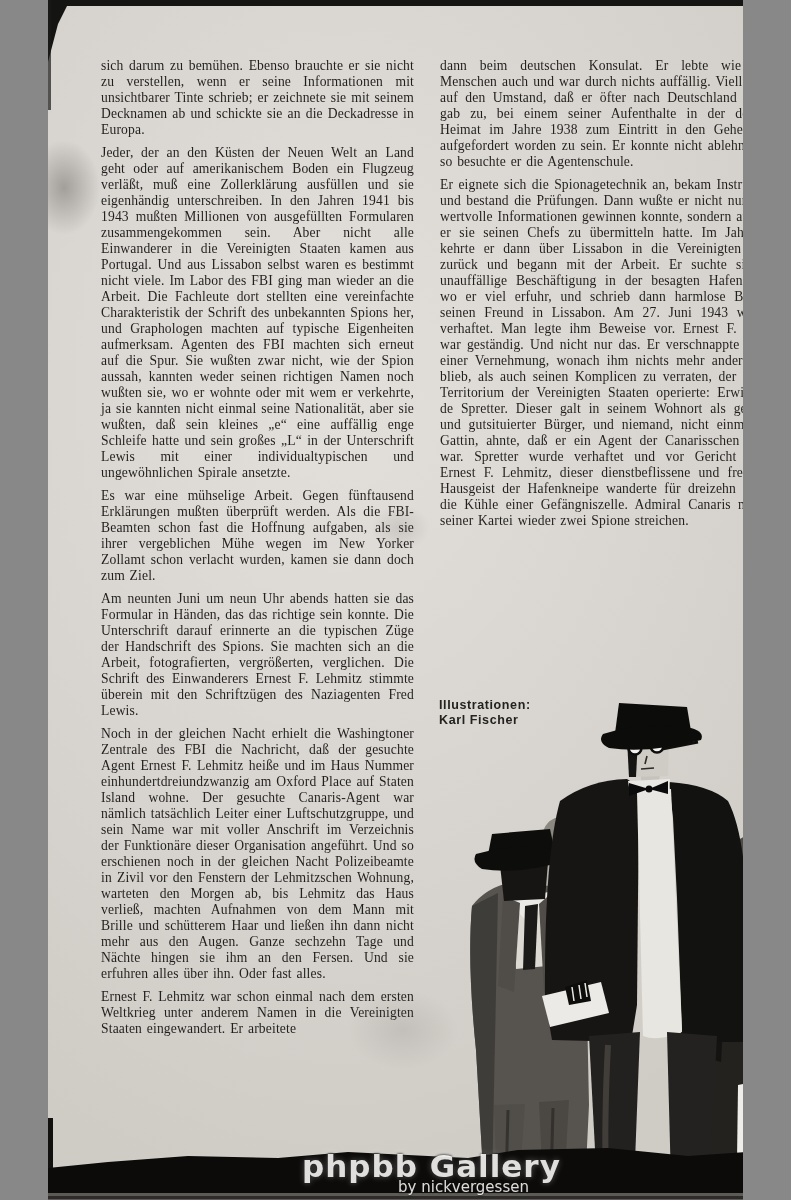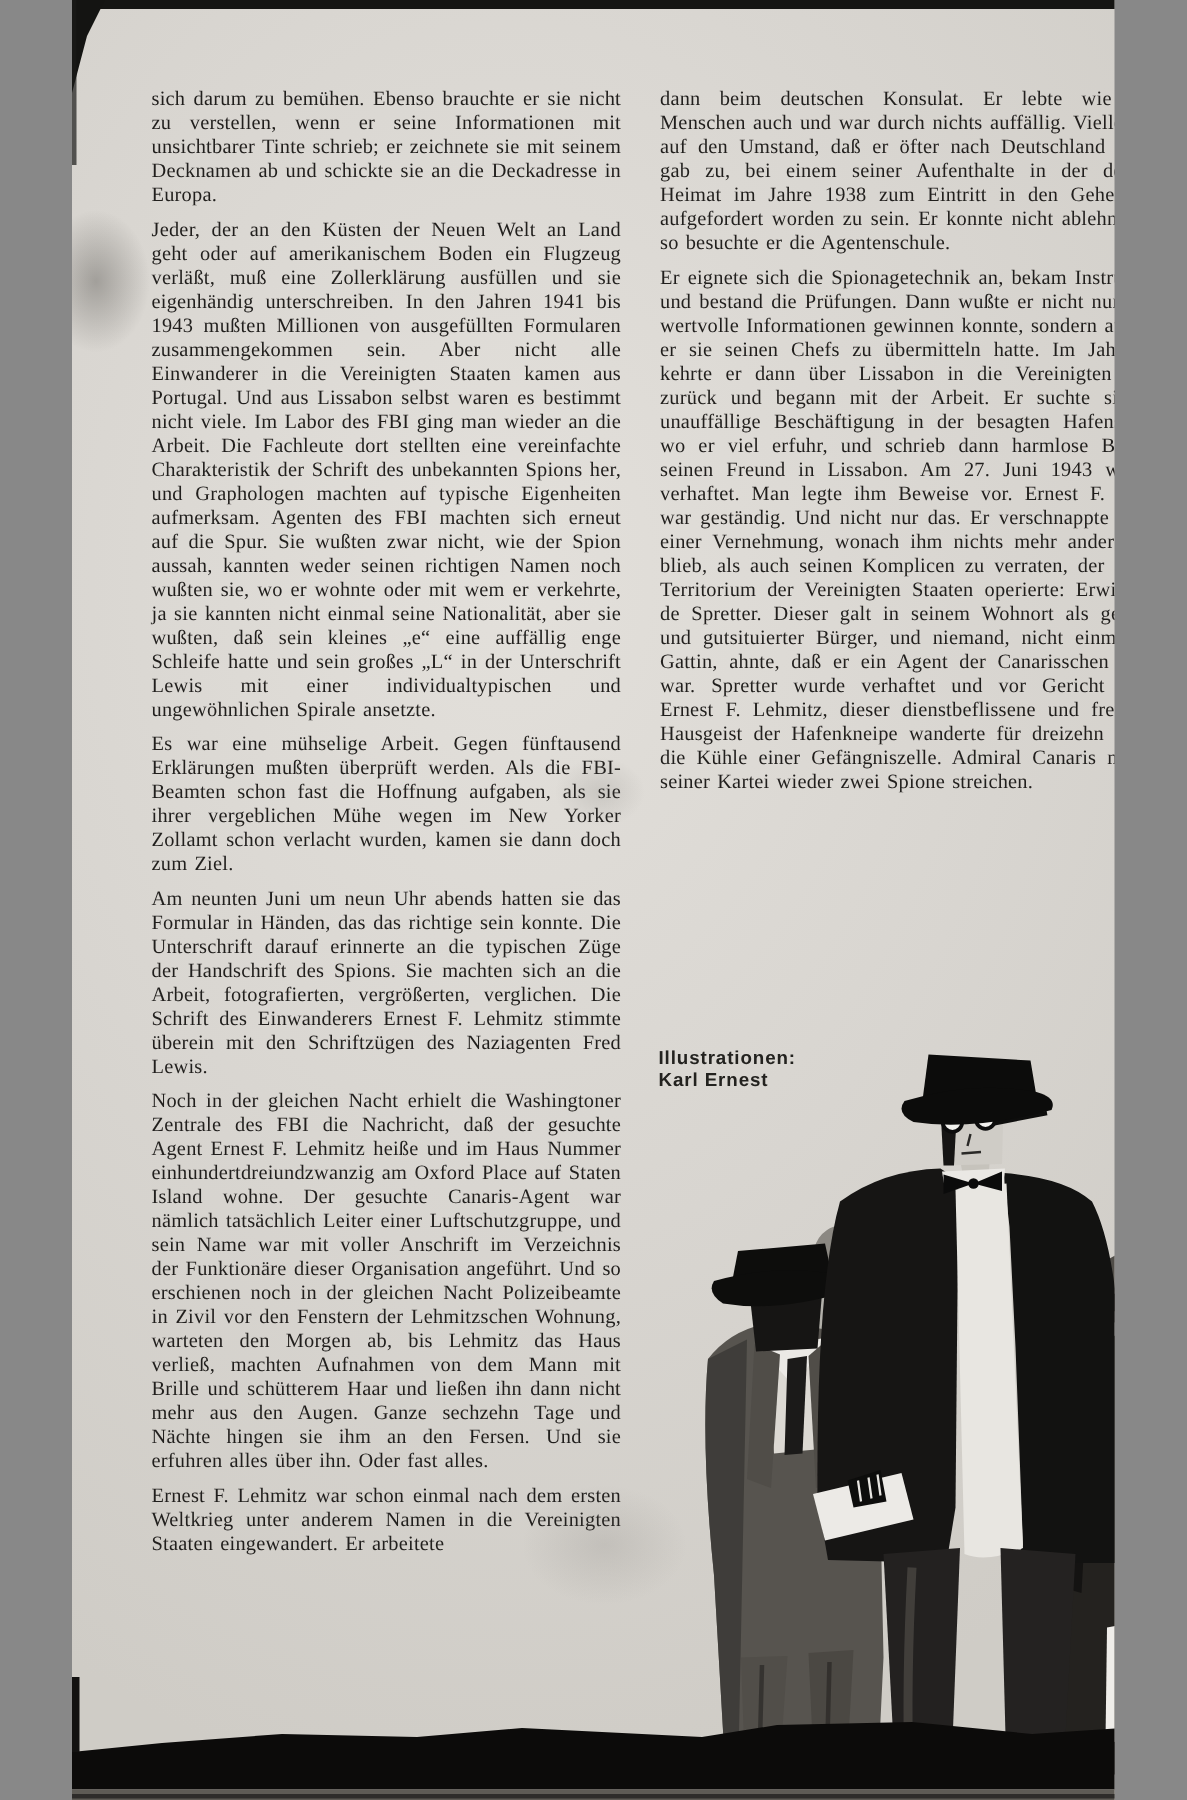--- a/index.html
+++ b/index.html
@@ -73,21 +73,21 @@
       <p>Ernest F. Lehmitz war schon einmal nach dem ersten Weltkrieg unter anderem Namen in die Vereinigten Staaten eingewandert. Er arbeitete</p>
     </div>
 
   <div class="col col-right">
       <p>dann beim deutschen Konsulat. Er lebte wie andere Menschen auch und war durch nichts auffällig. Vielleicht bis auf den Umstand, daß er öfter nach Deutschland fuhr. Er gab zu, bei einem seiner Aufenthalte in der deutschen Heimat im Jahre 1938 zum Eintritt in den Geheimdienst aufgefordert worden zu sein. Er konnte nicht ablehnen. Und so besuchte er die Agentenschule.</p>
       <p>Er eignete sich die Spionagetechnik an, bekam Instruktionen und bestand die Prüfungen. Dann wußte er nicht nur, wie er wertvolle Informationen gewinnen konnte, sondern auch, wie er sie seinen Chefs zu übermitteln hatte. Im Jahre 1941 kehrte er dann über Lissabon in die Vereinigten Staaten zurück und begann mit der Arbeit. Er suchte sich jene unauffällige Beschäftigung in der besagten Hafenschenke, wo er viel erfuhr, und schrieb dann harmlose Briefe an seinen Freund in Lissabon. Am 27. Juni 1943 wurde er verhaftet. Man legte ihm Beweise vor. Ernest F. Lehmitz war geständig. Und nicht nur das. Er verschnappte sich bei einer Vernehmung, wonach ihm nichts mehr anderes übrig blieb, als auch seinen Komplicen zu verraten, der auf dem Territorium der Vereinigten Staaten operierte: Erwin Harry de Spretter. Dieser galt in seinem Wohnort als geachteter und gutsituierter Bürger, und niemand, nicht einmal seine Gattin, ahnte, daß er ein Agent der Canarisschen Abwehr war. Spretter wurde verhaftet und vor Gericht gestellt. Ernest F. Lehmitz, dieser dienstbeflissene und freundliche Hausgeist der Hafenkneipe wanderte für dreizehn Jahre in die Kühle einer Gefängniszelle. Admiral Canaris mußte in seiner Kartei wieder zwei Spione streichen.</p>
     </div>
 
   <div class="caption">
     <div>Illustrationen:</div>
-    <div>Karl Ernest</div>
+    <div>Karl Fischer</div>
   </div>
 
   <div class="stain stain-1"></div>
   <div class="stain stain-2"></div>
   <div class="stain stain-3"></div>
 
   <svg class="art" width="791" height="1200" viewBox="0 0 791 1200">
     <defs>
       <pattern id="brickPattern" x="757" y="922" width="30" height="20" patternUnits="userSpaceOnUse">
         <rect width="30" height="20" fill="#161614"></rect>
@@ -207,14 +207,18 @@
     </g>
 
     <g>
       <path d="M0,1168 L60,1162 L140,1156 L230,1158 L300,1152 L420,1158 L470,1150 L560,1148 L640,1156 L700,1152 L791,1156 L791,1193 L0,1193 Z" fill="#0c0b0a"></path>
       <rect x="0" y="1193" width="791" height="7" fill="#5e5b55"></rect>
       <rect x="0" y="1196" width="791" height="3" fill="#22211f" opacity="0.8"></rect>
       <rect x="0" y="1118" width="5" height="50" fill="#121110"></rect>
     </g>
   </svg>
 
+  <div class="watermark">
+    <div class="wm1">phpbb Gallery</div>
+    <div class="wm2">by nickvergessen</div>
+  </div>
 
 </div>
 
 </body></html>

